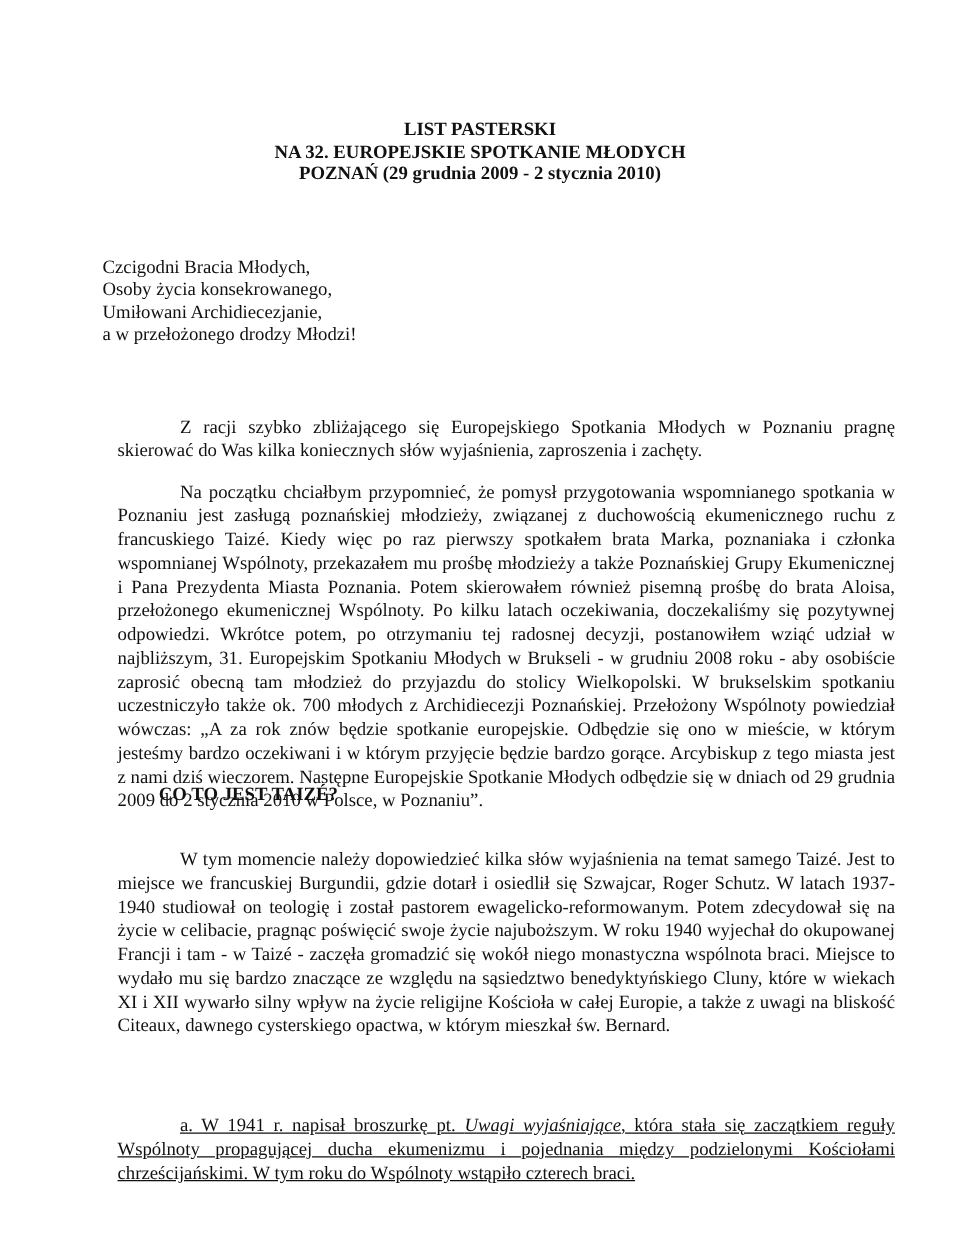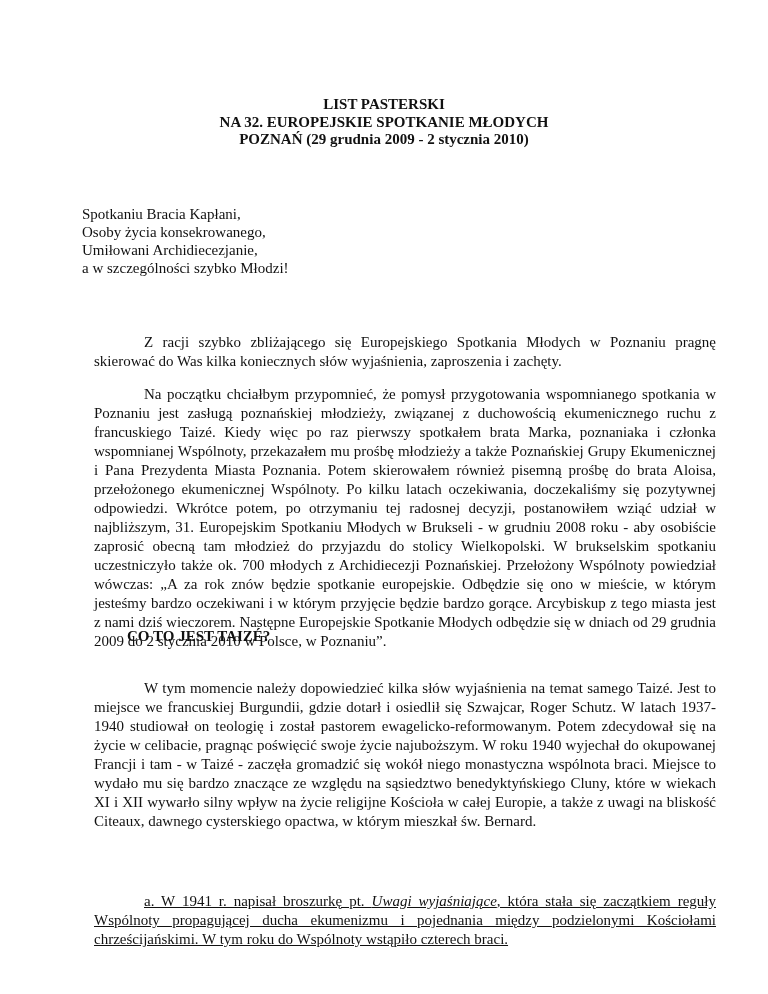--- a/index.html
+++ b/index.html
@@ -26,24 +26,24 @@
 
 <div class="page">
 
   <div class="title">
     <div>LIST PASTERSKI</div>
     <div>NA 32. EUROPEJSKIE SPOTKANIE MŁODYCH</div>
     <div>POZNAŃ (29 grudnia 2009 - 2 stycznia 2010)</div>
   </div>
 
   <div class="salutation">
-    <div>Spotkaniu Bracia Kapłani,</div>
+    <div>Czcigodni Bracia Młodych,</div>
     <div>Osoby życia konsekrowanego,</div>
     <div>Umiłowani Archidiecezjanie,</div>
-    <div>a w szczególności szybko Młodzi!</div>
+    <div>a w przełożonego drodzy Młodzi!</div>
   </div>
 
   <p class="para p1">Z racji szybko zbliżającego się Europejskiego Spotkania Młodych w Poznaniu pragnę skierować do Was kilka koniecznych słów wyjaśnienia, zaproszenia i zachęty.</p>
   <p class="para p2">Na początku chciałbym przypomnieć, że pomysł przygotowania wspomnianego spotkania w Poznaniu jest zasługą poznańskiej młodzieży, związanej z duchowością ekumenicznego ruchu z francuskiego Taizé. Kiedy więc po raz pierwszy spotkałem brata Marka, poznaniaka i członka wspomnianej Wspólnoty, przekazałem mu prośbę młodzieży a także Poznańskiej Grupy Ekumenicznej i Pana Prezydenta Miasta Poznania. Potem skierowałem również pisemną prośbę do brata Aloisa, przełożonego ekumenicznej Wspólnoty. Po kilku latach oczekiwania, doczekaliśmy się pozytywnej odpowiedzi. Wkrótce potem, po otrzymaniu tej radosnej decyzji, postanowiłem wziąć udział w najbliższym, 31. Europejskim Spotkaniu Młodych w Brukseli - w grudniu 2008 roku - aby osobiście zaprosić obecną tam młodzież do przyjazdu do stolicy Wielkopolski. W brukselskim spotkaniu uczestniczyło także ok. 700 młodych z Archidiecezji Poznańskiej. Przełożony Wspólnoty powiedział wówczas: „A za rok znów będzie spotkanie europejskie. Odbędzie się ono w mieście, w którym jesteśmy bardzo oczekiwani i w którym przyjęcie będzie bardzo gorące. Arcybiskup z tego miasta jest z nami dziś wieczorem. Następne Europejskie Spotkanie Młodych odbędzie się w dniach od 29 grudnia 2009 do 2 stycznia 2010 w Polsce, w Poznaniu”.</p>
 
   <div class="heading h1">CO TO JEST TAIZÉ?</div>
 
   <p class="para p3">W tym momencie należy dopowiedzieć kilka słów wyjaśnienia na temat samego Taizé. Jest to miejsce we francuskiej Burgundii, gdzie dotarł i osiedlił się Szwajcar, Roger Schutz. W latach 1937-1940 studiował on teologię i został pastorem ewagelicko-reformowanym. Potem zdecydował się na życie w celibacie, pragnąc poświęcić swoje życie najuboższym. W roku 1940 wyjechał do okupowanej Francji i tam - w Taizé - zaczęła gromadzić się wokół niego monastyczna wspólnota braci. Miejsce to wydało mu się bardzo znaczące ze względu na sąsiedztwo benedyktyńskiego Cluny, które w wiekach XI i XII wywarło silny wpływ na życie religijne Kościoła w całej Europie, a także z uwagi na bliskość Citeaux, dawnego cysterskiego opactwa, w którym mieszkał św. Bernard.</p>
 
   <p class="para p4"><span>a. W 1941 r. napisał broszurkę pt. </span><em>Uwagi wyjaśniające</em><span>, która stała się zaczątkiem reguły Wspólnoty propagującej ducha ekumenizmu i pojednania między podzielonymi Kościołami chrześcijańskimi. W tym roku do Wspólnoty wstąpiło czterech braci.</span></p>

